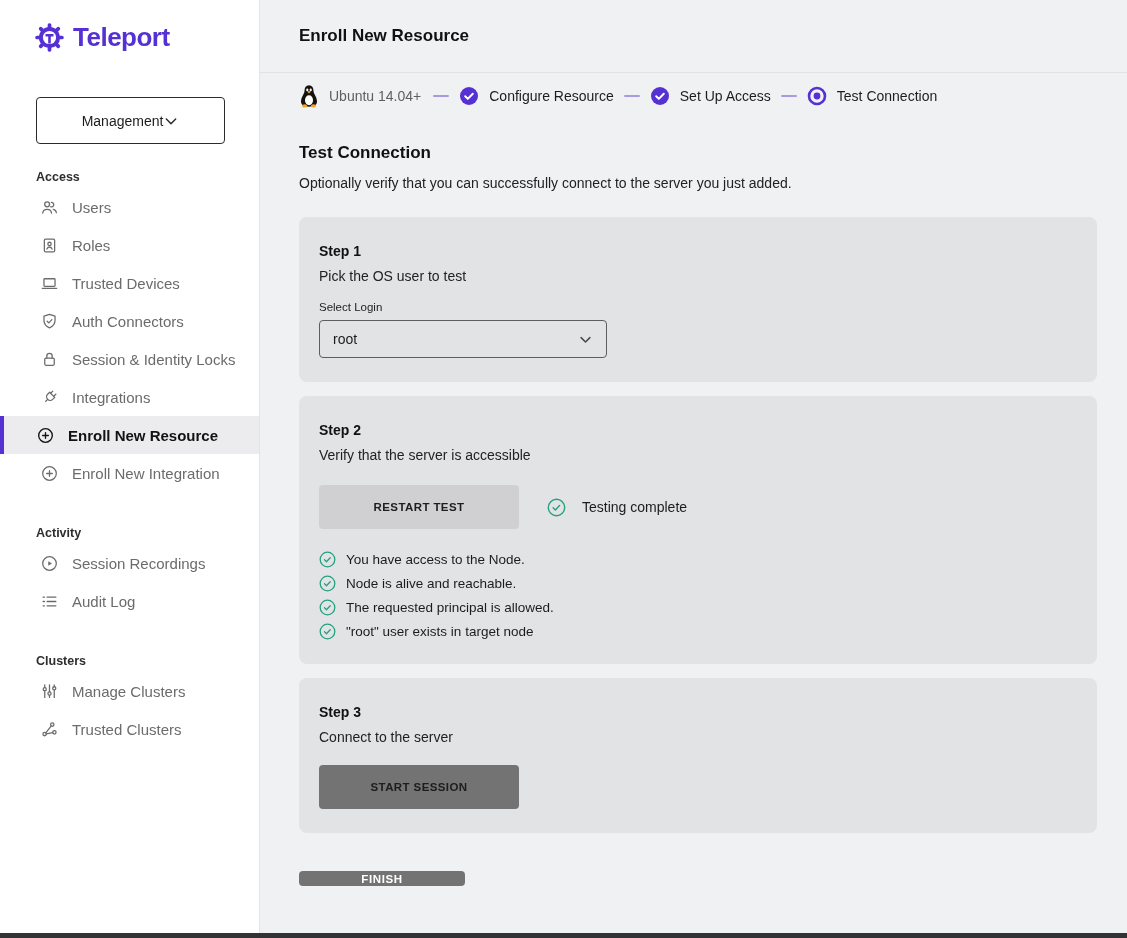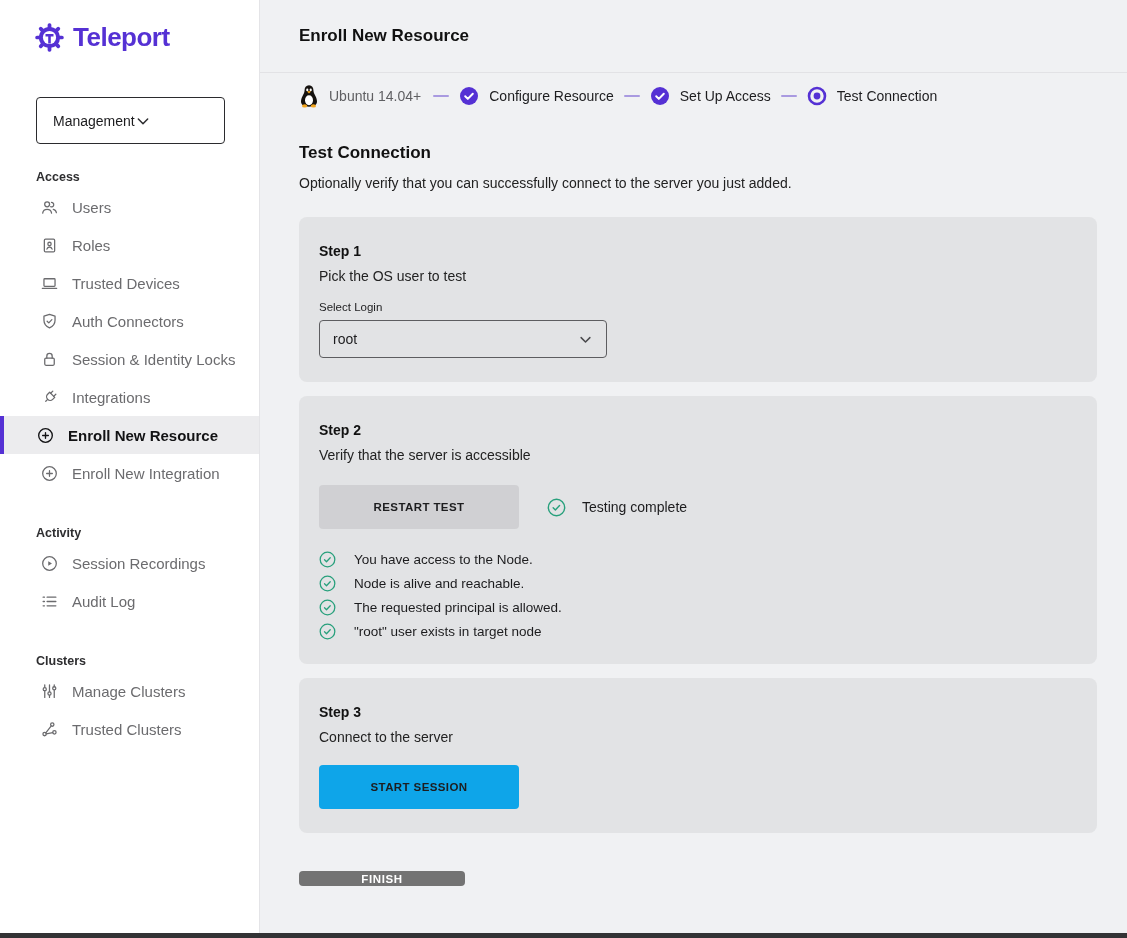--- a/index.html
+++ b/index.html
@@ -15,21 +15,21 @@
   .sidebar {
     width:260px; min-width:260px; background:#ffffff;
     border-right:1px solid #e4e4e7; height:100%;
     padding-top:18px;
   }
   .logo-row { display:flex; align-items:center; gap:8px; margin:4px 0 0 34px; }
   .logo-text { font-size:26px; font-weight:bold; color:#5531d4; letter-spacing:-0.5px; }
   .nav-select {
     margin:44px 0 0 36px; width:189px; height:47px;
     border:1px solid #2b2b2e; border-radius:4px; background:#fff;
-    display:flex; align-items:center; justify-content:flex-start;
+    display:flex; align-items:center; justify-content:center;
     padding:0 16px; font-size:14px; color:#1c1c1e; cursor:pointer;
   }
   .section-label {
     margin:26px 0 4px 36px; font-size:12.5px; font-weight:bold; color:#2e2e30;
   }
   .side-item {
     height:38px; display:flex; align-items:center; gap:13px;
     padding-left:36px; color:#6b6b6e; font-size:15px; cursor:pointer;
     border-left:4px solid transparent;
   }
@@ -71,21 +71,21 @@
   }
   .btn {
     border:none; border-radius:4px; font-family:"Liberation Sans",sans-serif;
     font-weight:bold; font-size:11.5px; letter-spacing:0.4px; cursor:pointer;
     display:flex; align-items:center; justify-content:center;
   }
   .btn-gray { width:200px; height:44px; background:#d0d0d3; color:#1d1d1f; }
   .test-row { display:flex; align-items:center; margin-top:22px; gap:28px; }
   .status-chip { display:flex; align-items:center; gap:16px; font-size:14px; color:#1c1c1e; }
   .checks { margin-top:22px; display:flex; flex-direction:column; gap:7px; }
-  .check-row { display:flex; align-items:center; gap:18px; font-size:13.5px; color:#1c1c1e; }
+  .check-row { display:flex; align-items:center; gap:10px; font-size:13.5px; color:#1c1c1e; }
   .footer-row { display:flex; gap:15px; margin-top:38px; }
   .btn-primary { width:166px; height:15px; background:#737373; color:#fff; letter-spacing:0.6px; }
   .btn-secondary { width:166px; height:30px; background:#e0e0e3; color:#1d1d1f; letter-spacing:0.6px; }
   .bottom-strip {
     position:absolute; left:0; bottom:0; width:100%; height:5px; background:#333335;
   }
   svg { display:block; }
 </style>
 </head>
 <body>
@@ -366,21 +366,21 @@
             </span>
           <span>"root" user exists in target node</span>
         </div>
       </div>
     </div>
 
     <div class="card">
       <div class="step-title">Step 3</div>
       <div class="step-desc">Connect to the server</div>
       <div class="test-row" style="margin-top:20px;">
-        <button class="btn btn-gray" style="background:#0ea5e9;">START SESSION</button>
+        <button class="btn btn-gray" style="background:#737373;">START SESSION</button>
       </div>
     </div>
 
     <div class="footer-row">
       <button class="btn btn-primary">FINISH</button>
     </div>
   </div>
 </main>
 
 <div class="bottom-strip"></div>

